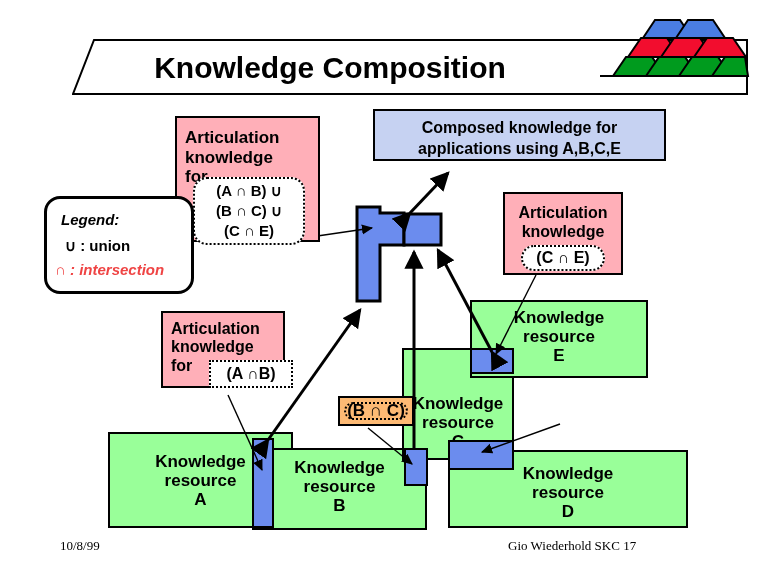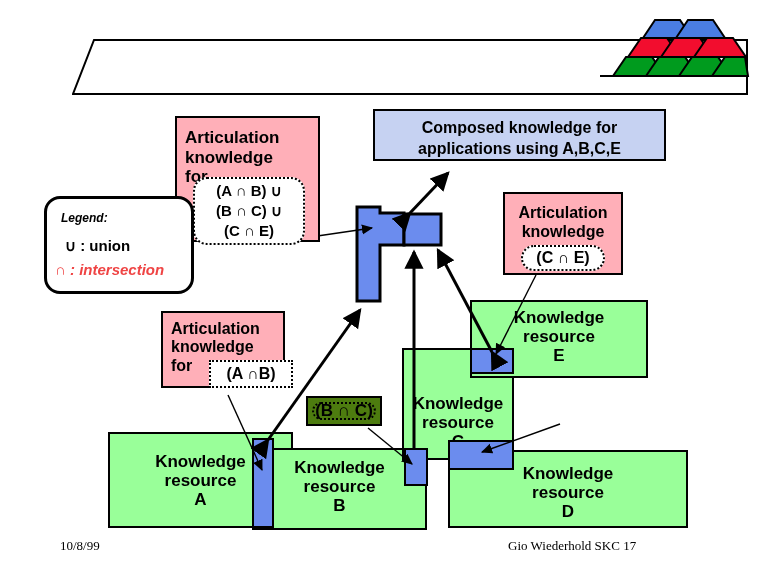--- a/index.html
+++ b/index.html
@@ -30,34 +30,34 @@
 
   
   .callout{position:absolute;box-sizing:border-box;background:#ffffff;
            border:2px dotted #000;border-radius:14px;
            display:flex;align-items:center;justify-content:center;
            font-weight:bold;color:#000;}
   .calloutsq{position:absolute;box-sizing:border-box;background:#ffffff;
            border:2px dotted #000;
            display:flex;align-items:center;justify-content:center;
            font-weight:bold;color:#000;}
-  .pinkcallout{position:absolute;box-sizing:border-box;background:#4d7c0f;
+  .pinkcallout{position:absolute;box-sizing:border-box;background:#fdba74;
            border:2px solid #000;display:flex;align-items:center;
-           justify-content:center;}
+           justify-content:center;margin-left:32px;}
   .pinkcallout .inner{box-sizing:border-box;width:calc(100% - 8px);
            height:calc(100% - 8px);border:2px dotted #000;border-radius:10px;
            display:flex;align-items:center;justify-content:center;
            font-weight:bold;color:#000;font-size:17px;}
 
   
   .legend{position:absolute;left:44px;top:196px;width:150px;height:98px;
           box-sizing:border-box;background:#fff;border:3px solid #000;
           border-radius:16px;}
   .legend .l1{position:absolute;left:14px;top:12px;font-style:italic;
-              font-weight:bold;font-size:12px;color:#000;}
+              font-weight:bold;font-size:15px;color:#000;}
   .legend .l2{position:absolute;left:18px;top:38px;
               font-weight:bold;font-size:15px;color:#000;}
   .legend .l3{position:absolute;left:8px;top:62px;font-style:italic;
               font-weight:bold;font-size:15px;color:#ef4444;}
 
   
   .footer{position:absolute;font-family:"Liberation Serif", serif;
           font-size:13px;color:#000;}
   #date{left:60px;top:538px;}
   #credit{left:508px;top:538px;}
@@ -87,20 +87,21 @@
       <polygon points="628,57 641,38 667,38 680,57" fill="#F20D2E" stroke="#000" stroke-width="2"></polygon>
       <polygon points="661,57 674,38 700,38 713,57" fill="#F20D2E" stroke="#000" stroke-width="2"></polygon>
       <polygon points="694,57 707,38 733,38 746,57" fill="#F20D2E" stroke="#000" stroke-width="2"></polygon>
 
       <polygon points="643,38 655,20 680,20 692,38" fill="#4A7DE2" stroke="#000" stroke-width="2"></polygon>
       <polygon points="676,38 688,20 713,20 725,38" fill="#4A7DE2" stroke="#000" stroke-width="2"></polygon>
       <line x1="748" y1="76" x2="600" y2="76" stroke="#000" stroke-width="2"></line>
     </g>
   </svg>
 
+  <div class="title">Knowledge Composition</div>
 
   <div class="box green" style="left:108px;top:432px;width:185px;height:96px;">
     <div class="boxtext" style="top:18px;font-size:17px;">
       <span>Knowledge</span><br>
       <span>resource</span><br>
       <span>A</span>
     </div>
   </div>
 
   <div class="box green" style="left:252px;top:448px;width:175px;height:82px;">

